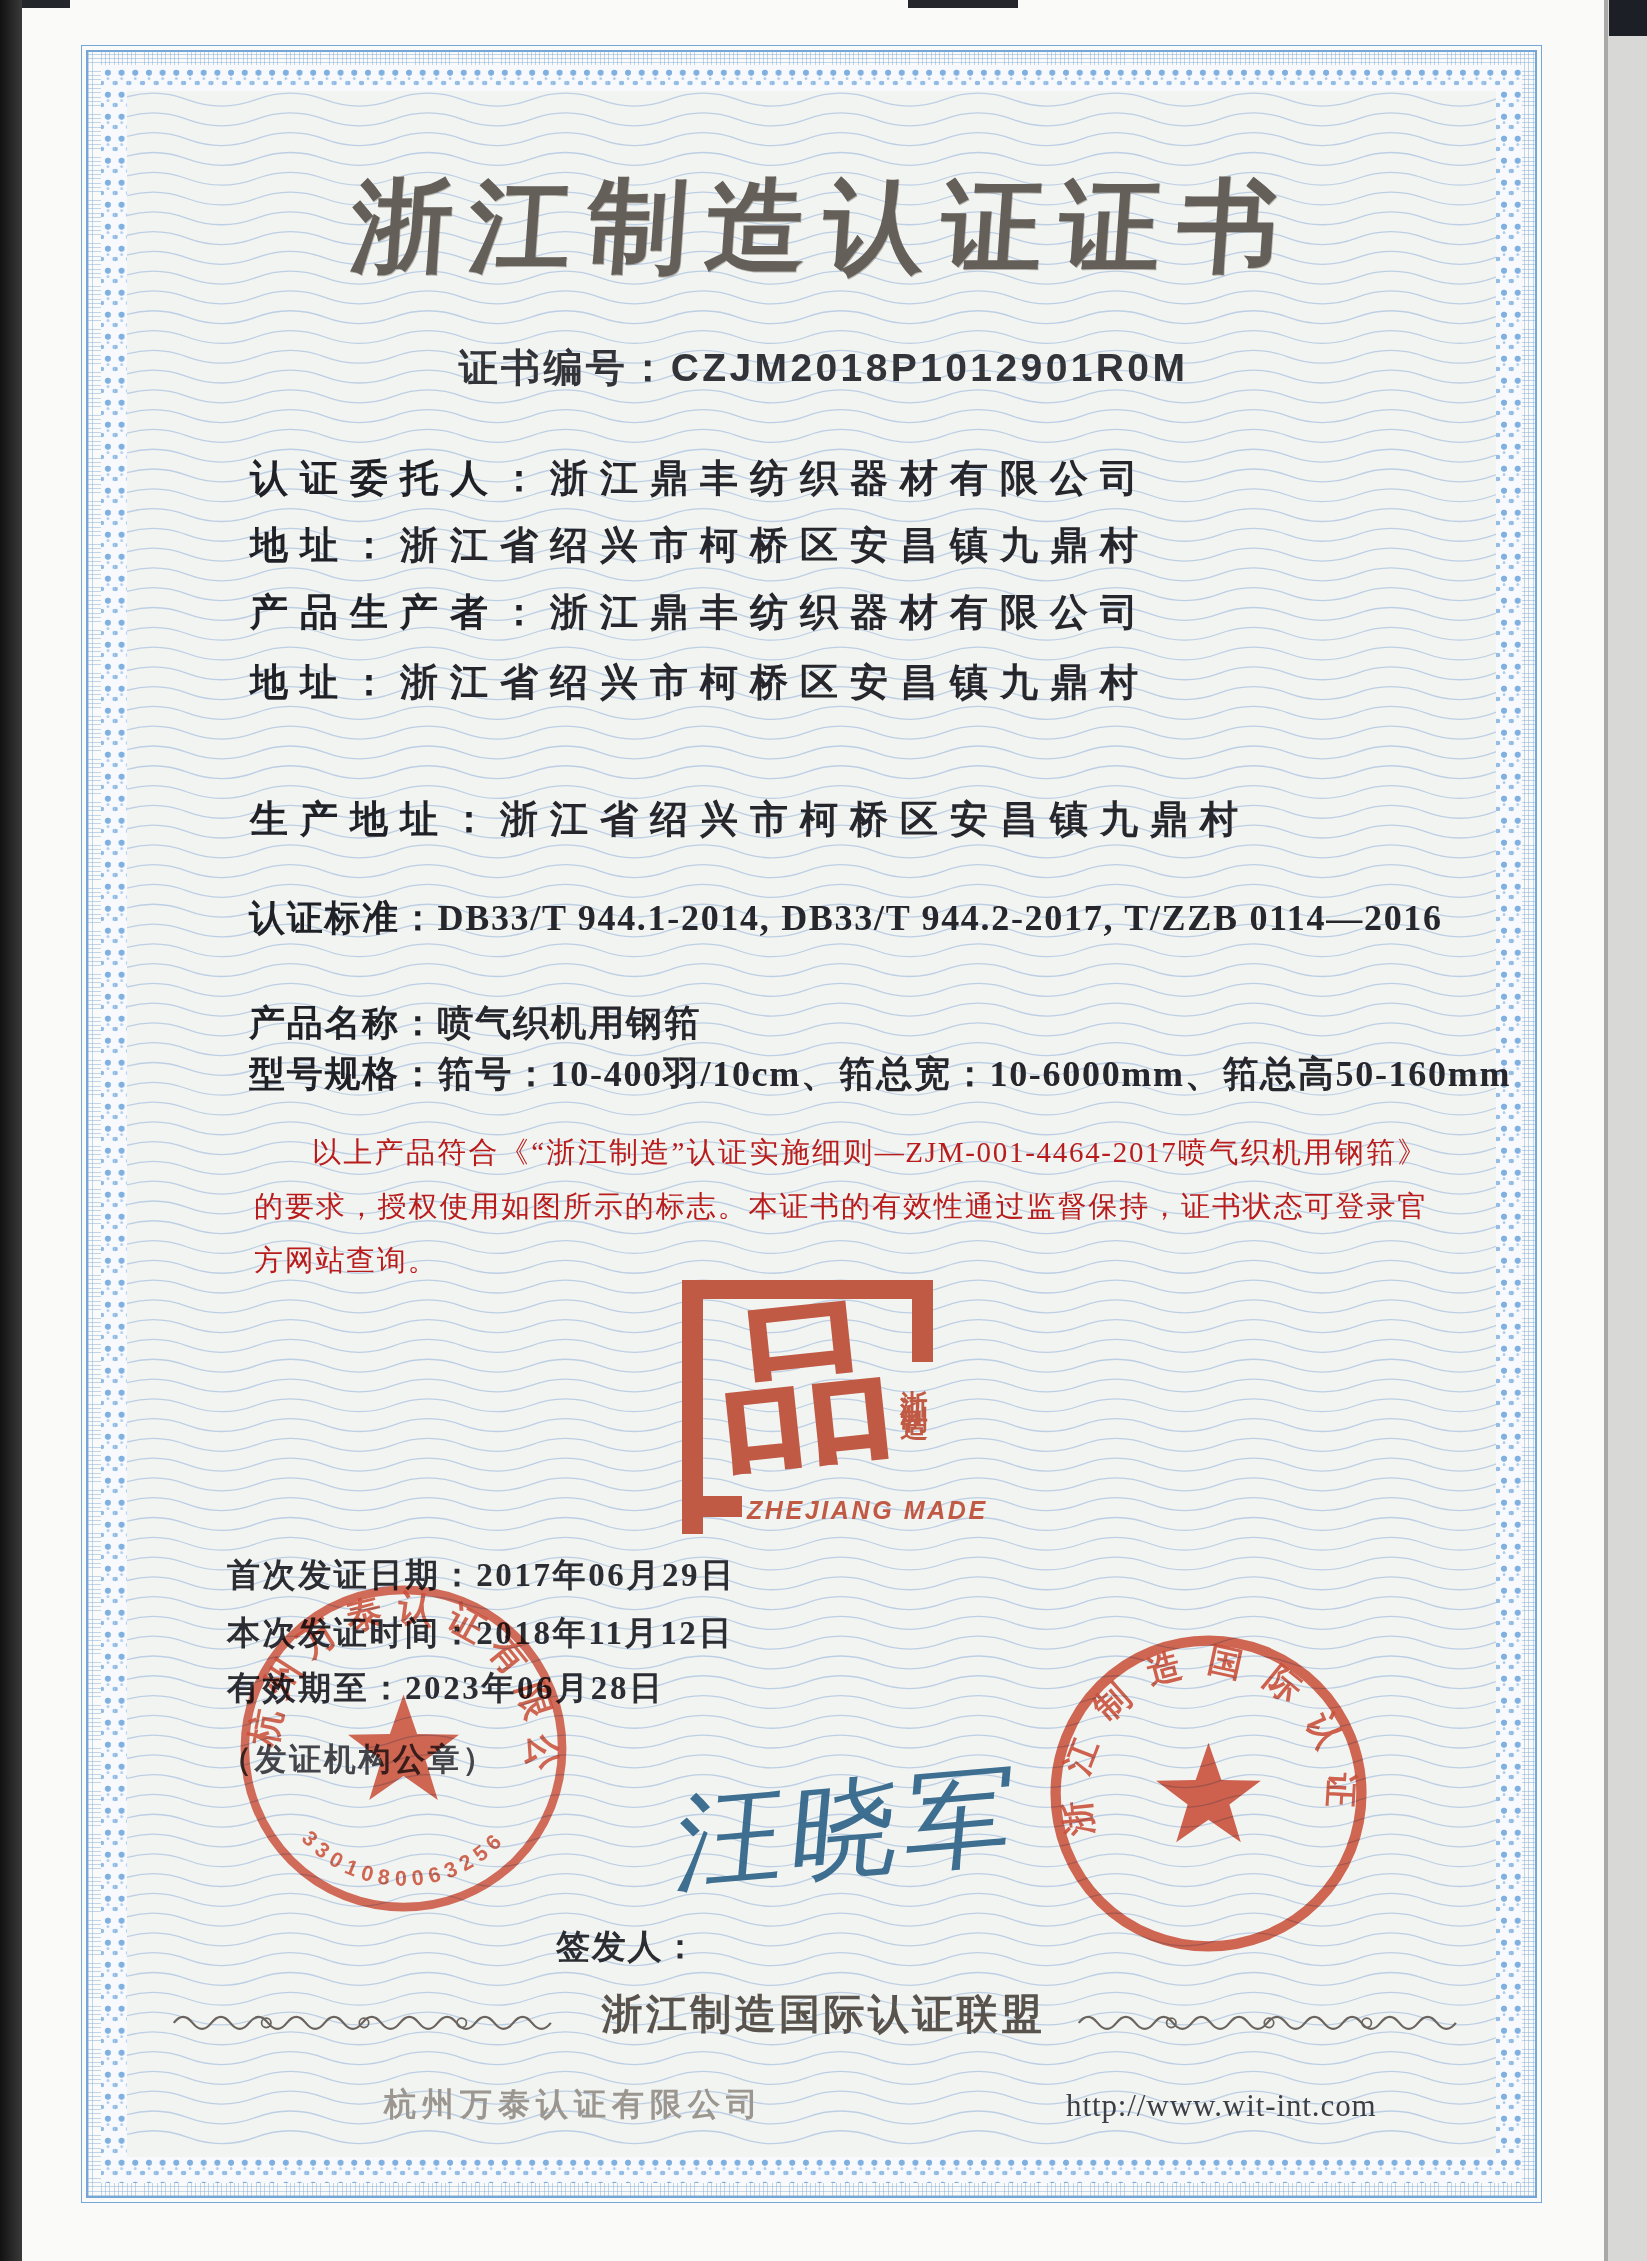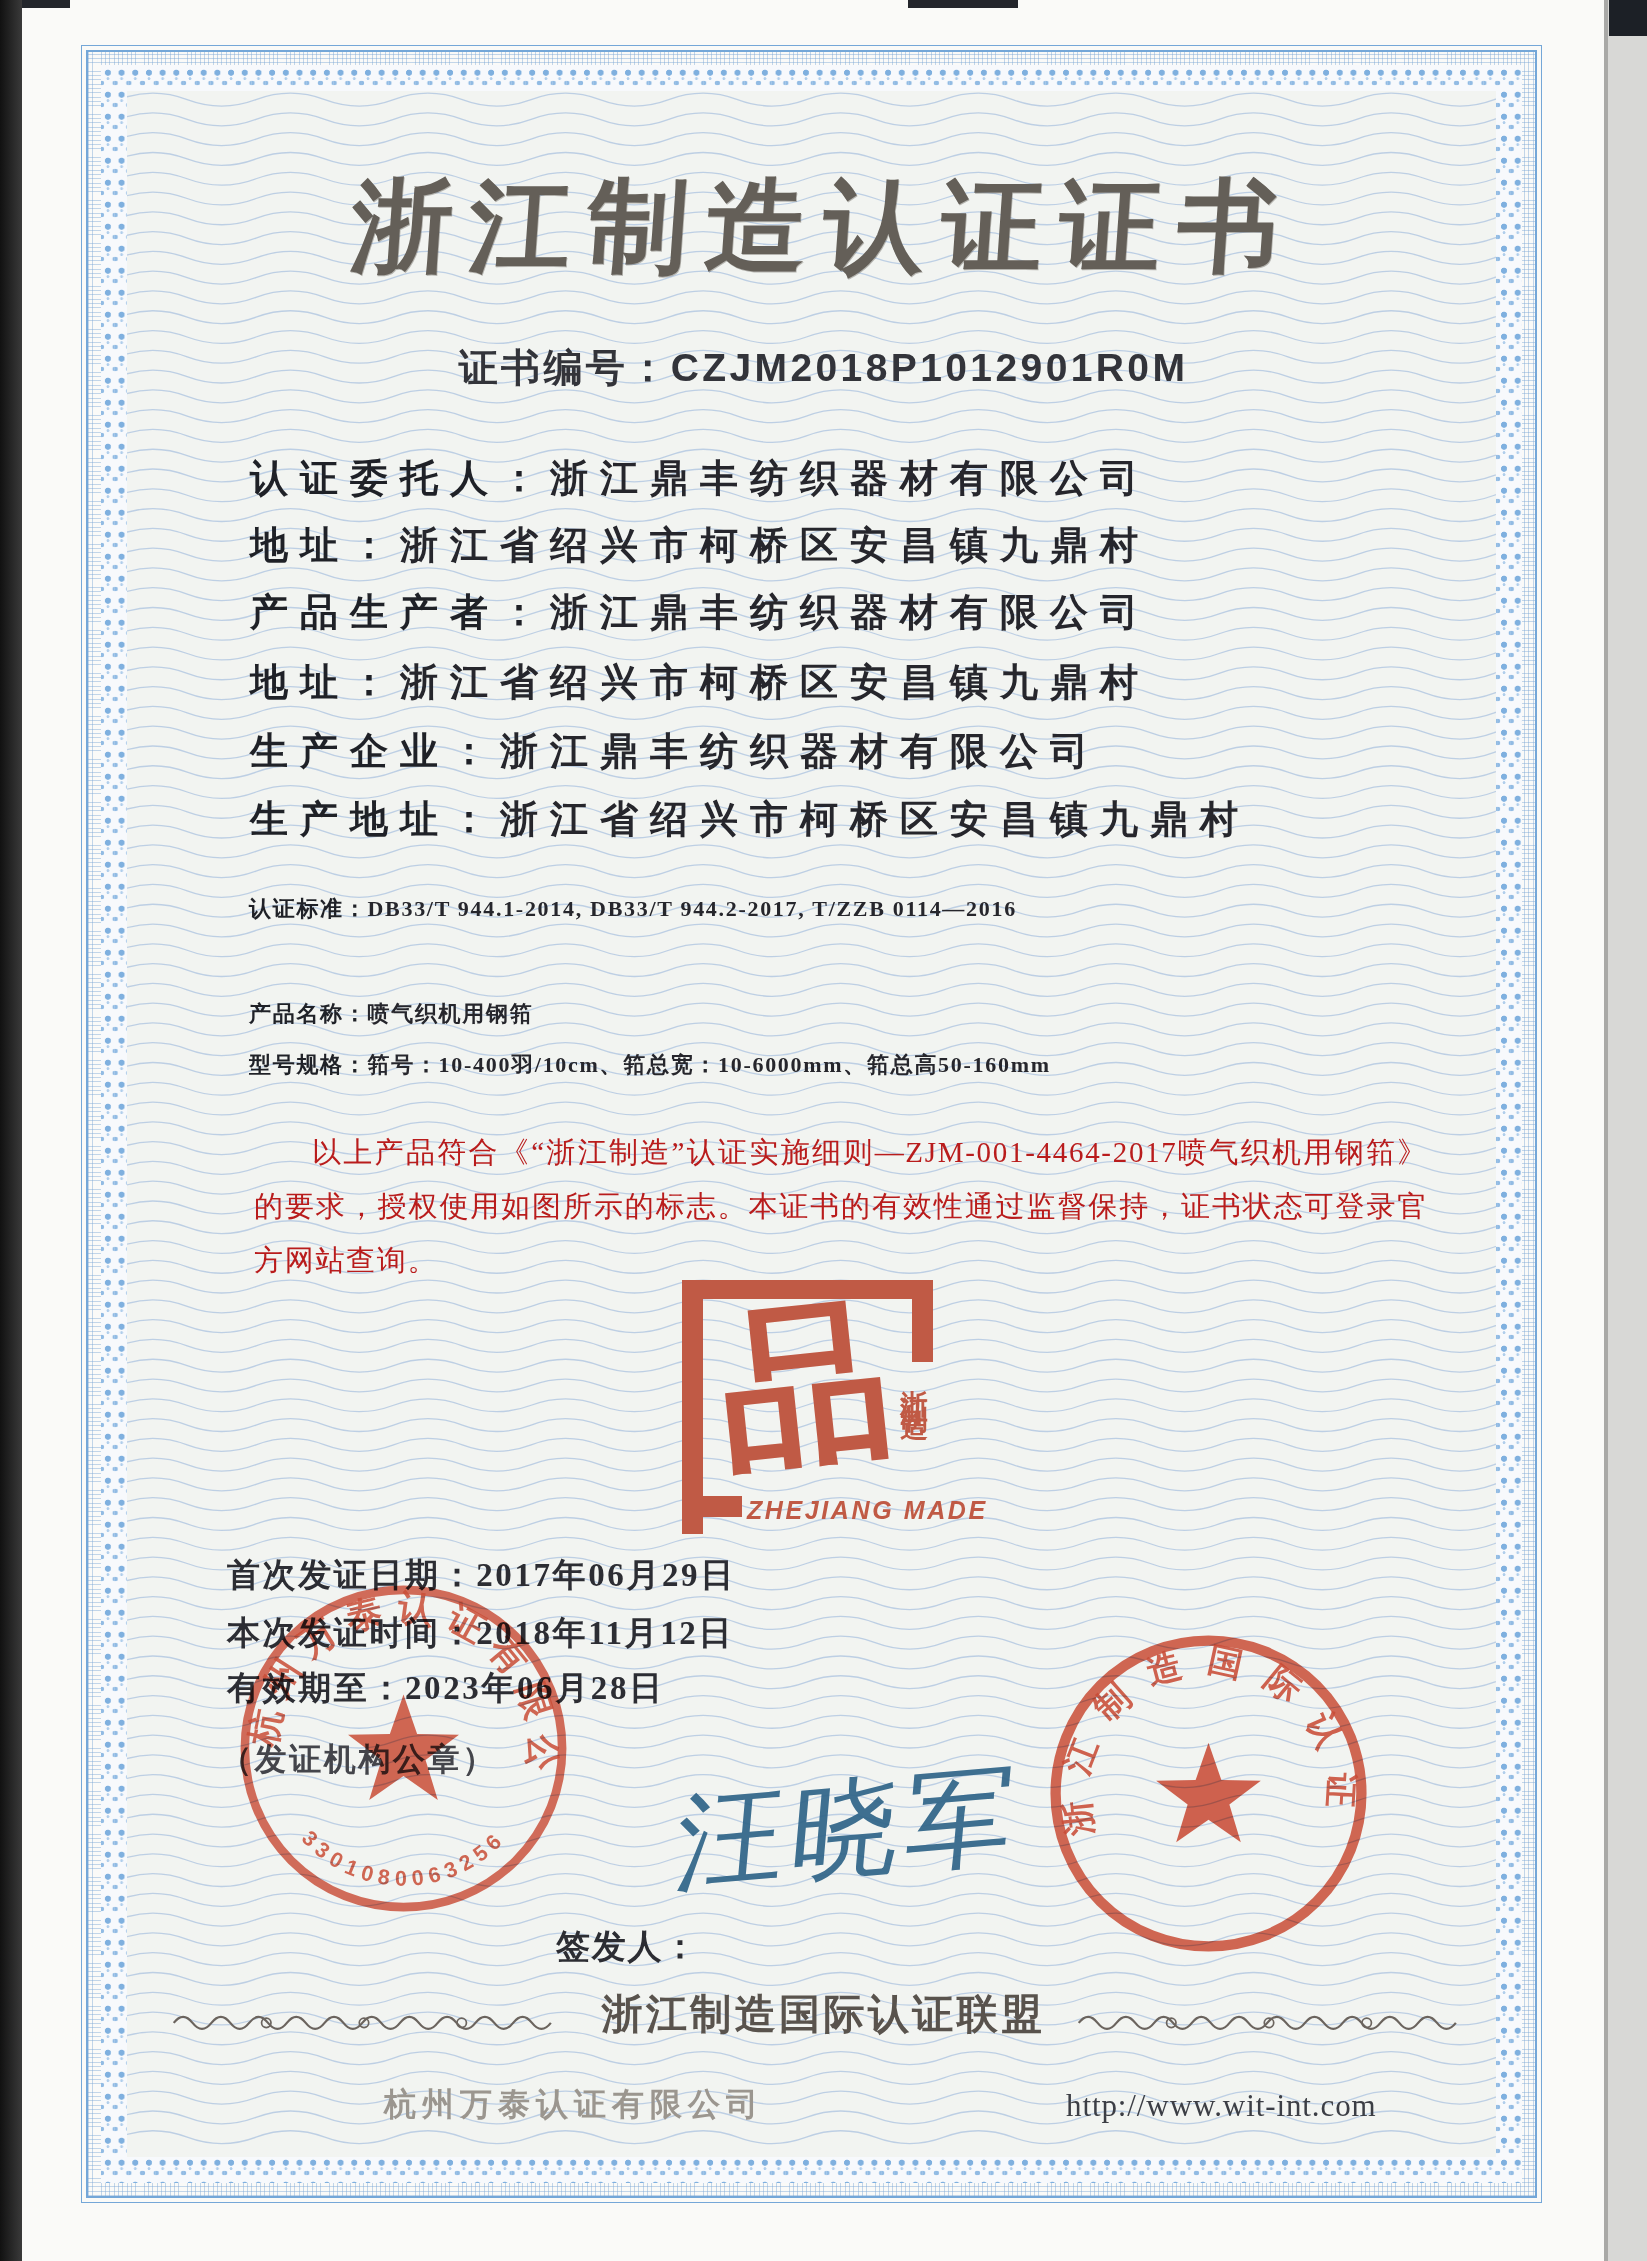--- a/index.html
+++ b/index.html
@@ -30,21 +30,21 @@
 
   
   .c{position:absolute;z-index:2;}
   .title{left:0;right:0;top:160px;text-align:center;font-family:"DejaVu Serif",serif;font-weight:bold;
     font-size:101px;letter-spacing:17px;color:#645f58;transform:skewX(-4deg);text-shadow:0.9px 0.9px 0 rgba(90,85,78,.4);}
   .certno{left:0;right:0;top:341px;text-align:center;font-family:"Liberation Sans",sans-serif;font-weight:700;
     font-size:39px;color:#33343a;letter-spacing:3.4px;}
   .info-line{left:250px;font-size:38px;letter-spacing:12px;white-space:nowrap;}
   .info-line .lbl{font-family:"Liberation Sans",sans-serif;font-weight:700;color:#1f2127;}
   .info-line .val{font-family:"Liberation Serif",serif;font-weight:700;color:#26262c;}
-  .spec-line{left:249px;font-size:22px;letter-spacing:1.7px;white-space:nowrap;}
+  .spec-line{left:249px;font-size:36px;letter-spacing:1.7px;white-space:nowrap;}
   .spec-line .lbl{font-family:"Liberation Sans",sans-serif;font-weight:700;color:#1f2127;}
   .spec-line .val{font-family:"Liberation Serif",serif;font-weight:700;color:#26262c;}
   .paragraph{left:254px;top:1125px;width:1174px;font-size:29px;line-height:54px;letter-spacing:1.7px;
     color:#b91c1c;text-align:justify;text-indent:2em;font-weight:400;}
 
   
   .logo{left:682px;top:1280px;width:257px;height:254px;}
   .logo .bar{position:absolute;background:#c05a45;}
   .lg-top{left:0;top:0;width:250px;height:19px;}
   .lg-left{left:0;top:0;width:20.6px;height:254px;}
@@ -203,23 +203,20 @@
   </div>
   <div class="c info-line" style="top:520px">
     <span class="lbl">地址：</span><span class="val">浙江省绍兴市柯桥区安昌镇九鼎村</span>
   </div>
   <div class="c info-line" style="top:587px">
     <span class="lbl">产品生产者：</span><span class="val">浙江鼎丰纺织器材有限公司</span>
   </div>
   <div class="c info-line" style="top:657px">
     <span class="lbl">地址：</span><span class="val">浙江省绍兴市柯桥区安昌镇九鼎村</span>
   </div>
-  <div class="c info-line" style="top:726px">
-    <span class="lbl">生产企业：</span><span class="val">浙江鼎丰纺织器材有限公司</span>
-  </div>
   <div class="c info-line" style="top:794px">
     <span class="lbl">生产地址：</span><span class="val">浙江省绍兴市柯桥区安昌镇九鼎村</span>
   </div>
 
   <div class="c spec-line" style="top:894px">
     <span class="lbl">认证标准：</span><span class="val">DB33/T 944.1-2014, DB33/T 944.2-2017, T/ZZB 0114—2016</span>
   </div>
   <div class="c spec-line" style="top:999px">
     <span class="lbl">产品名称：</span><span class="val">喷气织机用钢筘</span>
   </div>

